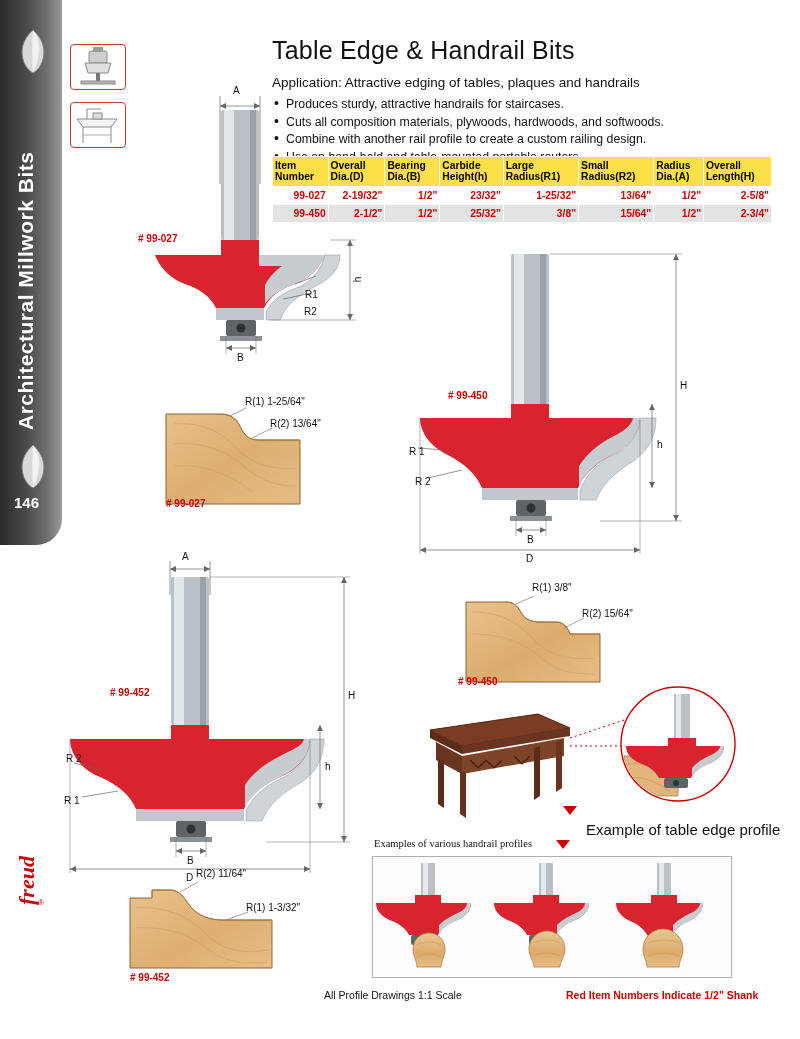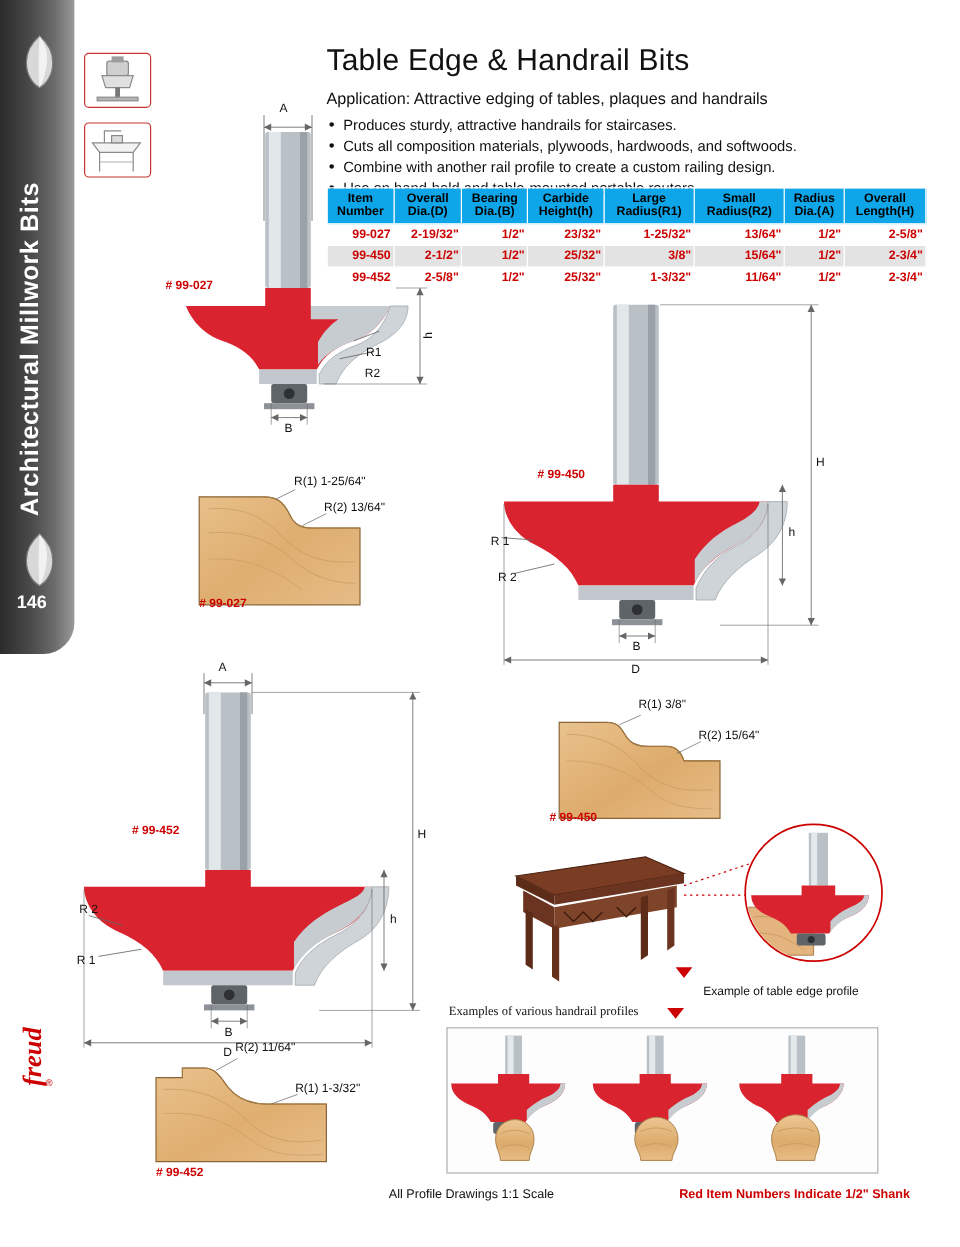--- a/index.html
+++ b/index.html
@@ -72,22 +72,22 @@
   #bullets li:before {
     content:"\2022"; position:absolute; left:2px; top:-1px; font-size: 14px;
   }
   
   #spec-table {
     position:absolute; left: 272px; top: 156px;
     border-collapse: collapse; width: 500px;
     font-size: 10.3px;
   }
   #spec-table thead th {
-    background:#0ea5e9; color:#000; font-weight:bold;
-    padding: 3px 2px 4px 2px; line-height: 11px; text-align:center;
+    background:#fde047; color:#000; font-weight:bold;
+    padding: 3px 2px 4px 2px; line-height: 11px; text-align:left;
     border: 1px solid #ffffff;
   }
   #spec-table tbody td {
     text-align:right; padding: 3px 2px; color:#cc0000; font-weight:bold;
     border: 1px solid #ffffff;
   }
   #spec-table tbody tr:nth-child(odd) { background:#ffffff; }
   #spec-table tbody tr:nth-child(even) { background:#e3e3e3; }
   
   .icon-box {
@@ -119,21 +119,21 @@
   #profiles-caption {
     position:absolute; left: 374px; top: 838px; font-size: 10.5px; color:#111;font-family:Liberation Serif, serif;
   }
   #profiles-arrow {
     position:absolute; left: 556px; top: 840px; width:0;height:0;
     border-left: 7px solid transparent; border-right:7px solid transparent;
     border-top: 9px solid #cc0000;
   }
   
   #edge-caption {
-    position:absolute; left: 586px; top: 821px; font-size: 10px; color:#111;
+    position:absolute; left: 586px; top: 821px; font-size: 15px; color:#111;
   }
   #edge-arrow {
     position:absolute; left: 563px; top: 806px; width:0;height:0;
     border-left: 7px solid transparent; border-right:7px solid transparent;
     border-top: 9px solid #cc0000;
   }
   svg { display:block; }
 </style>
 </head>
 <body>
@@ -217,30 +217,20 @@
     <tr>
       <td>99-450</td>
       <td>2-1/2"</td>
       <td>1/2"</td>
       <td>25/32"</td>
       <td>3/8"</td>
       <td>15/64"</td>
       <td>1/2"</td>
       <td>2-3/4"</td>
     </tr>
-    <tr>
-      <td>99-452</td>
-      <td>2-5/8"</td>
-      <td>1/2"</td>
-      <td>25/32"</td>
-      <td>1-3/32"</td>
-      <td>11/64"</td>
-      <td>1/2"</td>
-      <td>2-3/4"</td>
-    </tr>
   </tbody>
 </table>
 
 <div class="fig" style="left:120px; top:80px; width:270px; height:300px;">
   <svg width="270" height="300" viewBox="0 0 270 300">
 
     <line x1="100" y1="16" x2="100" y2="104" stroke="#666" stroke-width="0.7"></line>
     <line x1="140" y1="16" x2="140" y2="104" stroke="#666" stroke-width="0.7"></line>
     <line x1="100" y1="26" x2="140" y2="26" stroke="#666" stroke-width="0.7"></line>
     <polygon points="100,26 106,23 106,29" fill="#666"></polygon>

